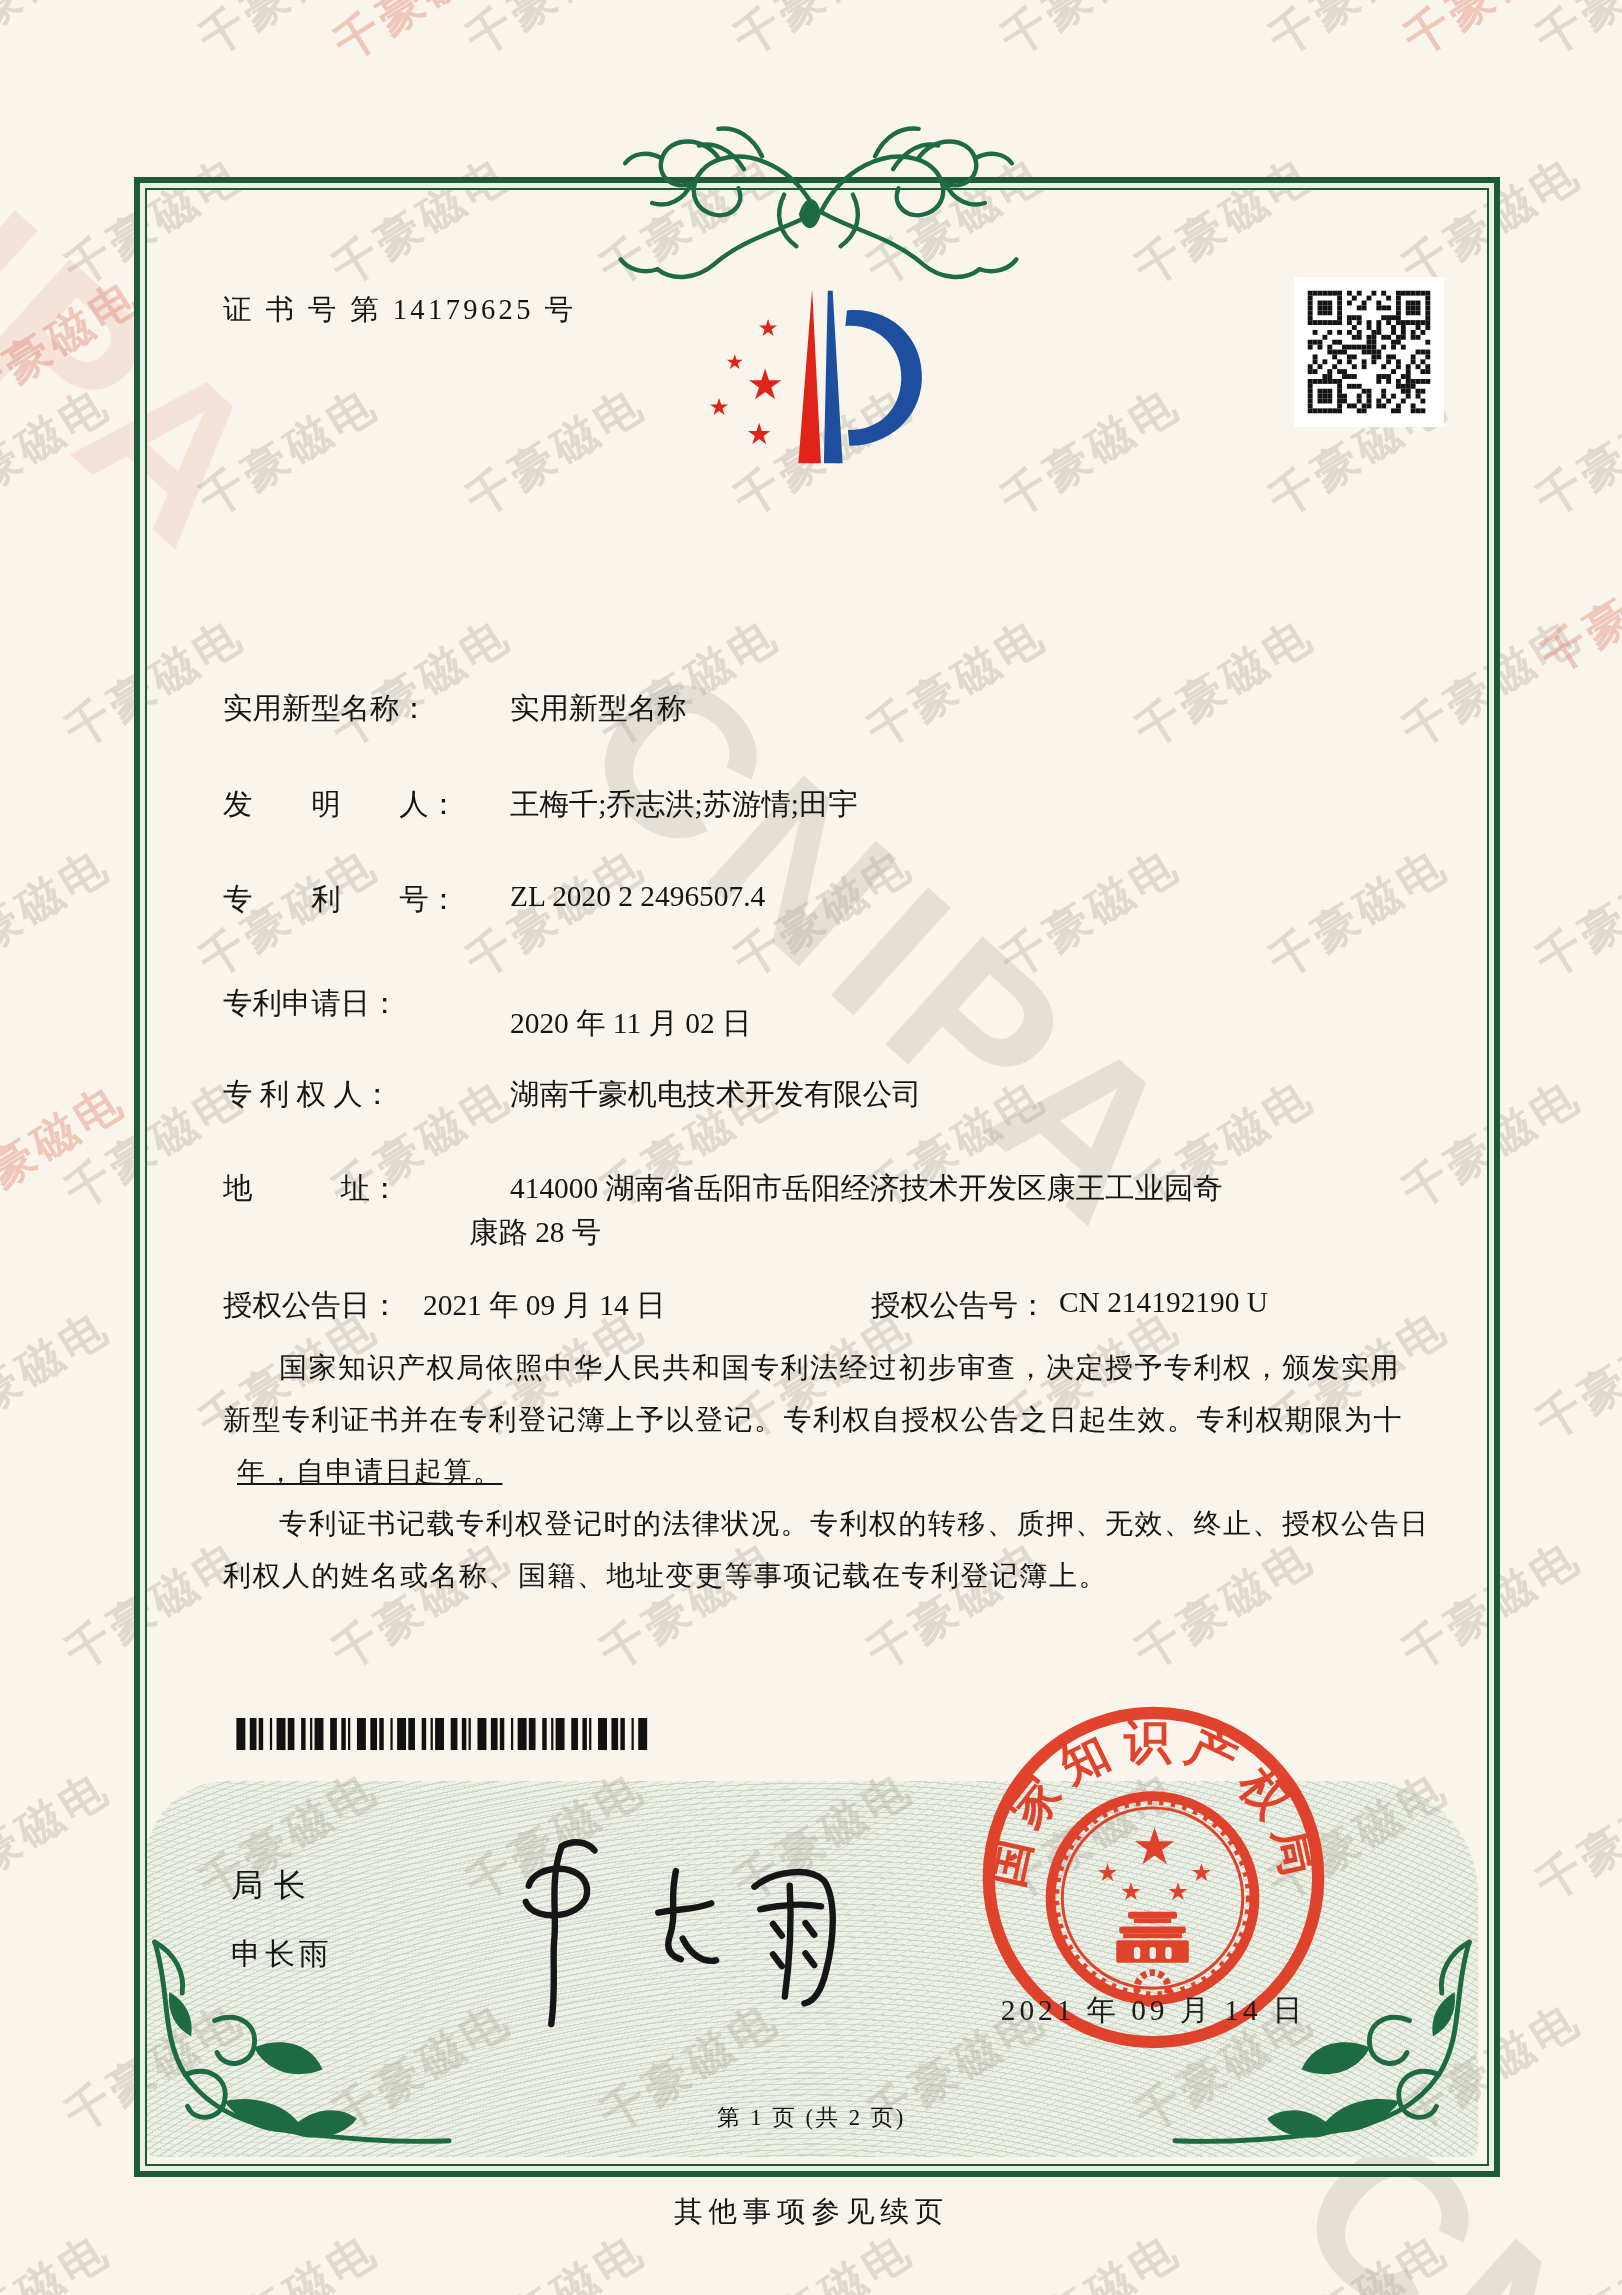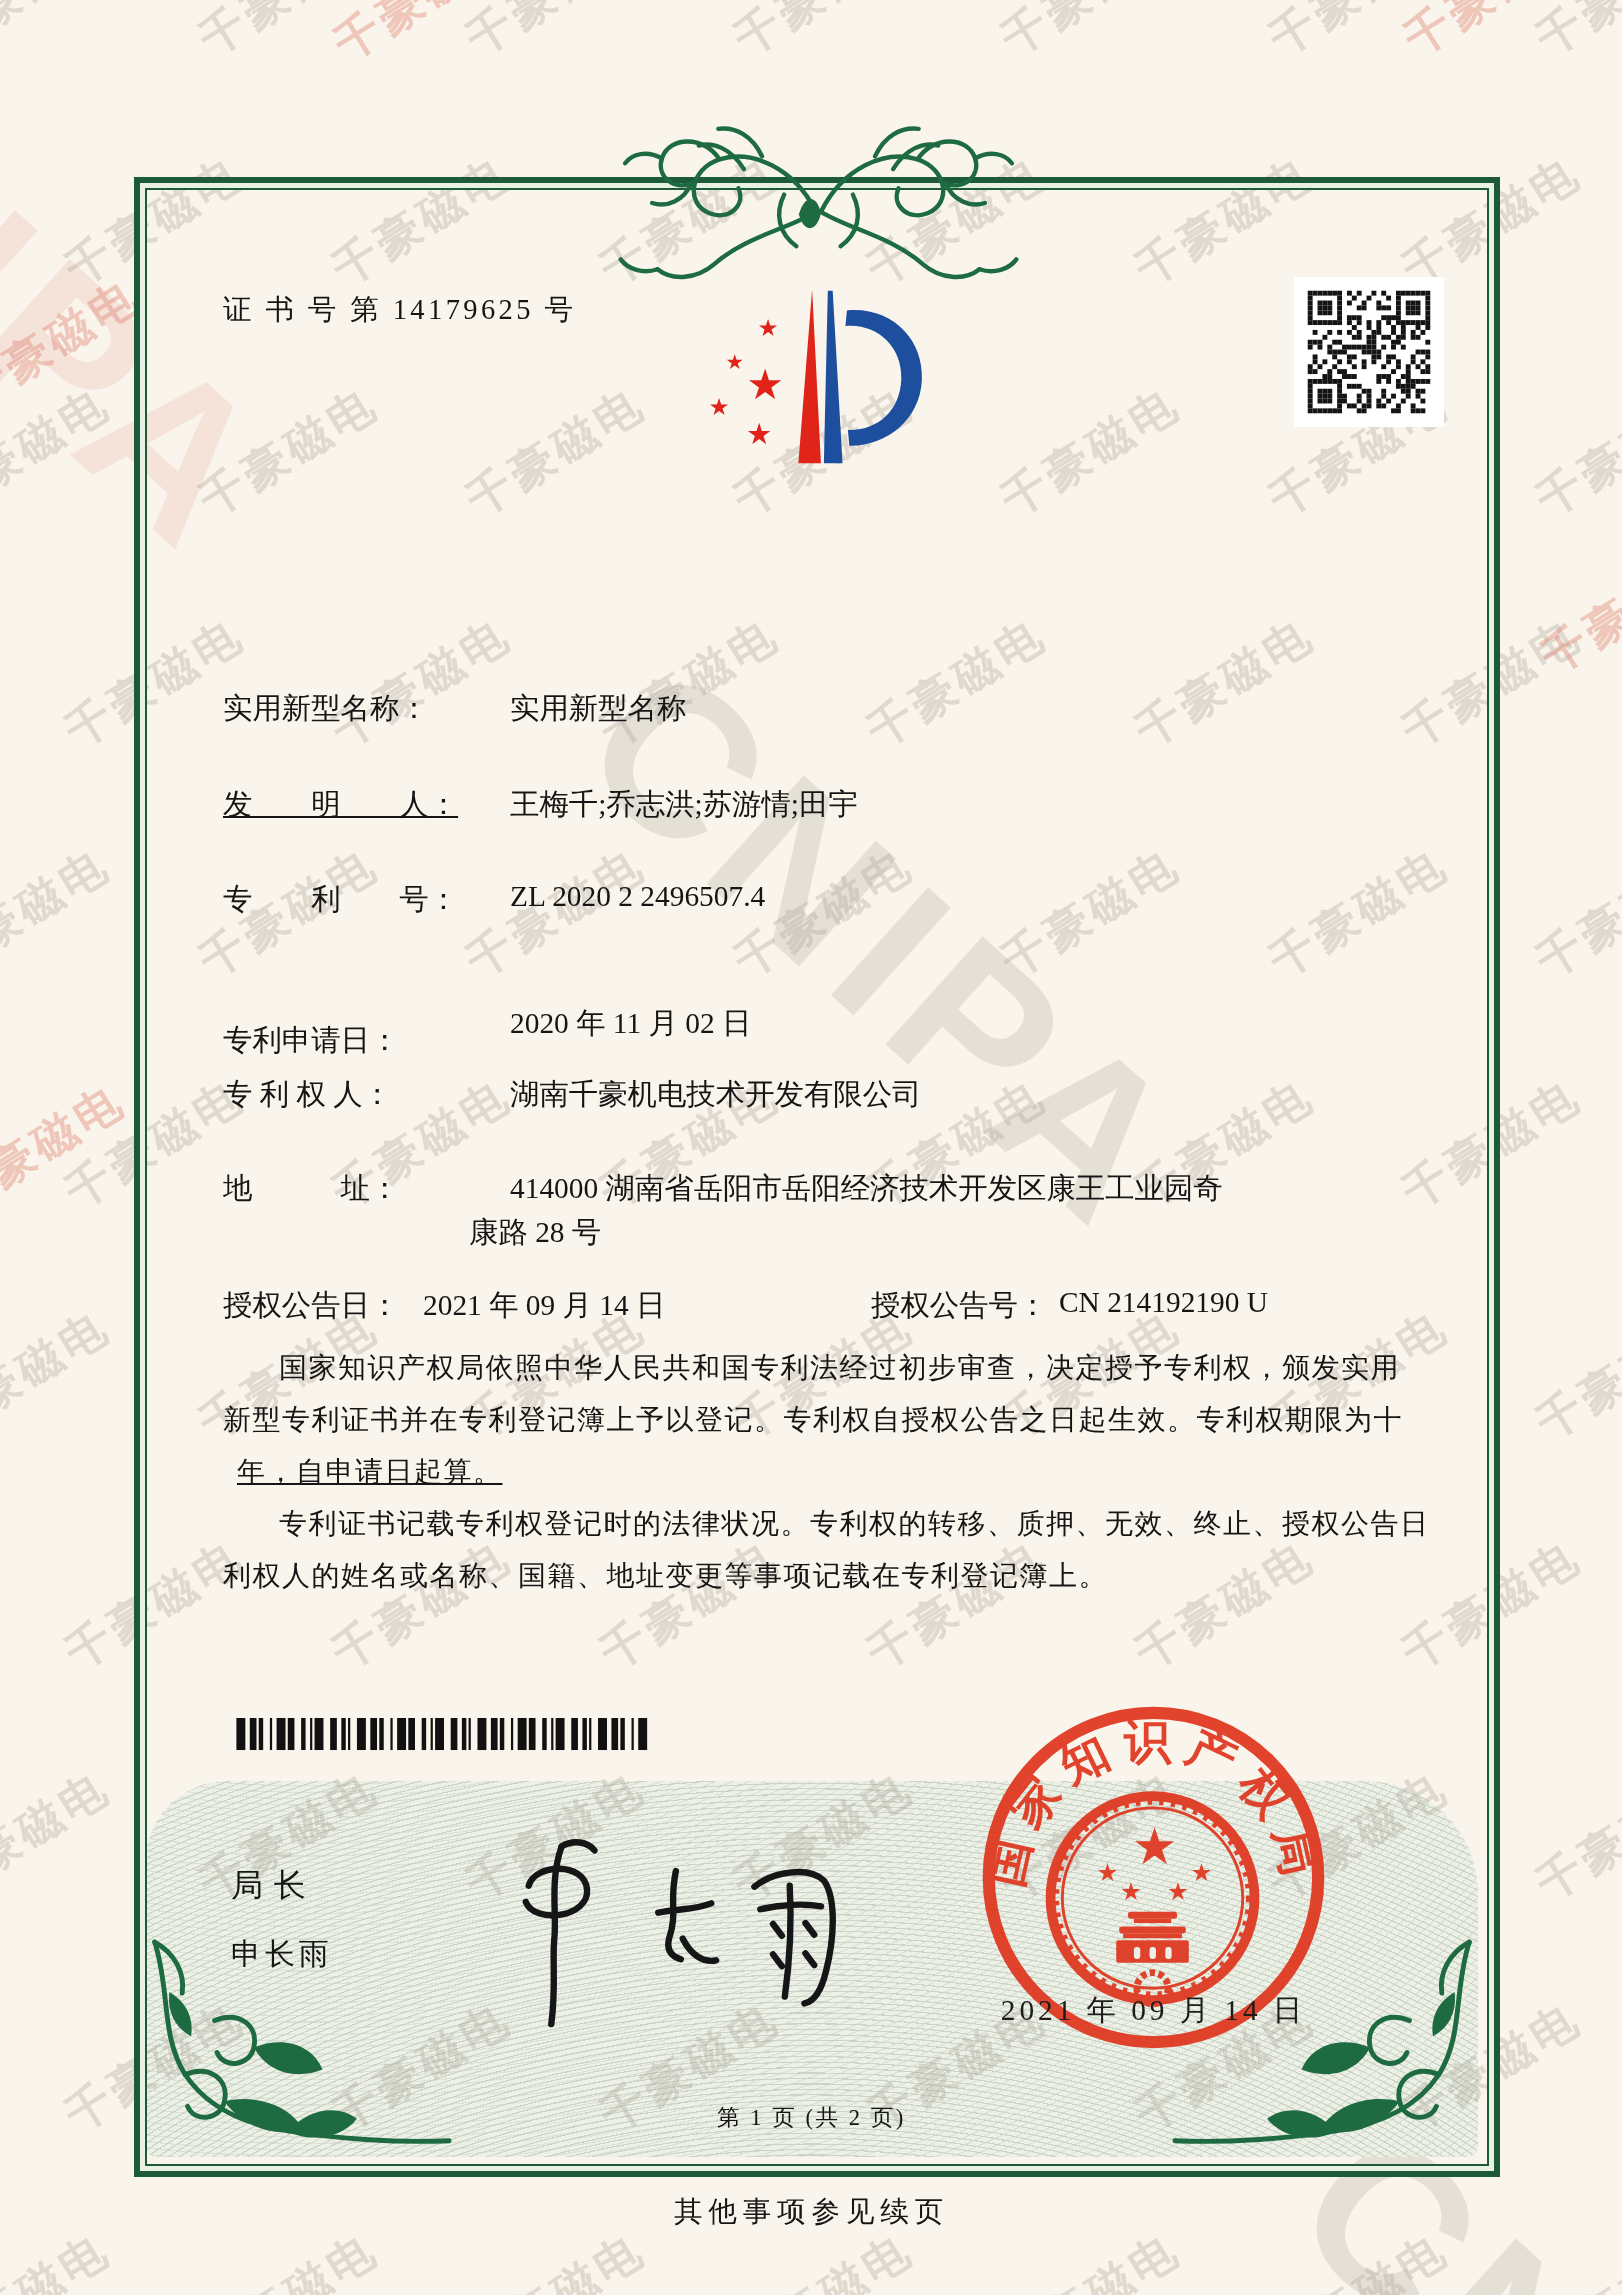--- a/index.html
+++ b/index.html
@@ -516,25 +516,25 @@
       <rect x="248" y="268" width="10" height="10"></rect>
       <rect x="258" y="268" width="10" height="10"></rect>
     </g>
 </svg>
 
 <div id="title">实用新型专利证书</div>
 
 <div id="fields">
     <div class="field-label" style="left: 223px; top: 689px;">实用新型名称：</div>
     <div class="field-value" style="left: 510px; top: 689px;">实用新型名称</div>
-    <div class="field-label" style="left: 223px; top: 785px; text-decoration: underline;">发　　明　　人：</div>
+    <div class="field-label" style="left: 223px; top: 785px;">发　　明　　人：</div>
     <div class="field-value" style="left: 510px; top: 785px;">王梅千;乔志洪;苏游情;田宇</div>
     <div class="field-label" style="left: 223px; top: 880px;">专　　利　　号：</div>
     <div class="field-value" style="left: 510px; top: 880px;">ZL 2020 2 2496507.4</div>
-    <div class="field-label" style="left: 223px; top: 984px; margin-top: 37px;">专利申请日：</div>
+    <div class="field-label" style="left: 223px; top: 984px;">专利申请日：</div>
     <div class="field-value" style="left: 510px; top: 984px; margin-top: 20px;">2020 年 11 月 02 日</div>
     <div class="field-label" style="left: 223px; top: 1075px;">专 利 权 人：</div>
     <div class="field-value" style="left: 510px; top: 1075px;">湖南千豪机电技术开发有限公司</div>
     <div class="field-label" style="left: 223px; top: 1169px;">地　　　址：</div>
     <div class="field-value" style="left: 510px; top: 1169px;">414000 湖南省岳阳市岳阳经济技术开发区康王工业园奇</div>
     <div class="field-value" style="left: 469px; top: 1213px;">康路 28 号</div>
   </div>
 
 <div class="field-label" style="left:223px;top:1286px;">授权公告日：</div>
 <div class="field-value" style="left:423px;top:1286px;">2021 年 09 月 14 日</div>

